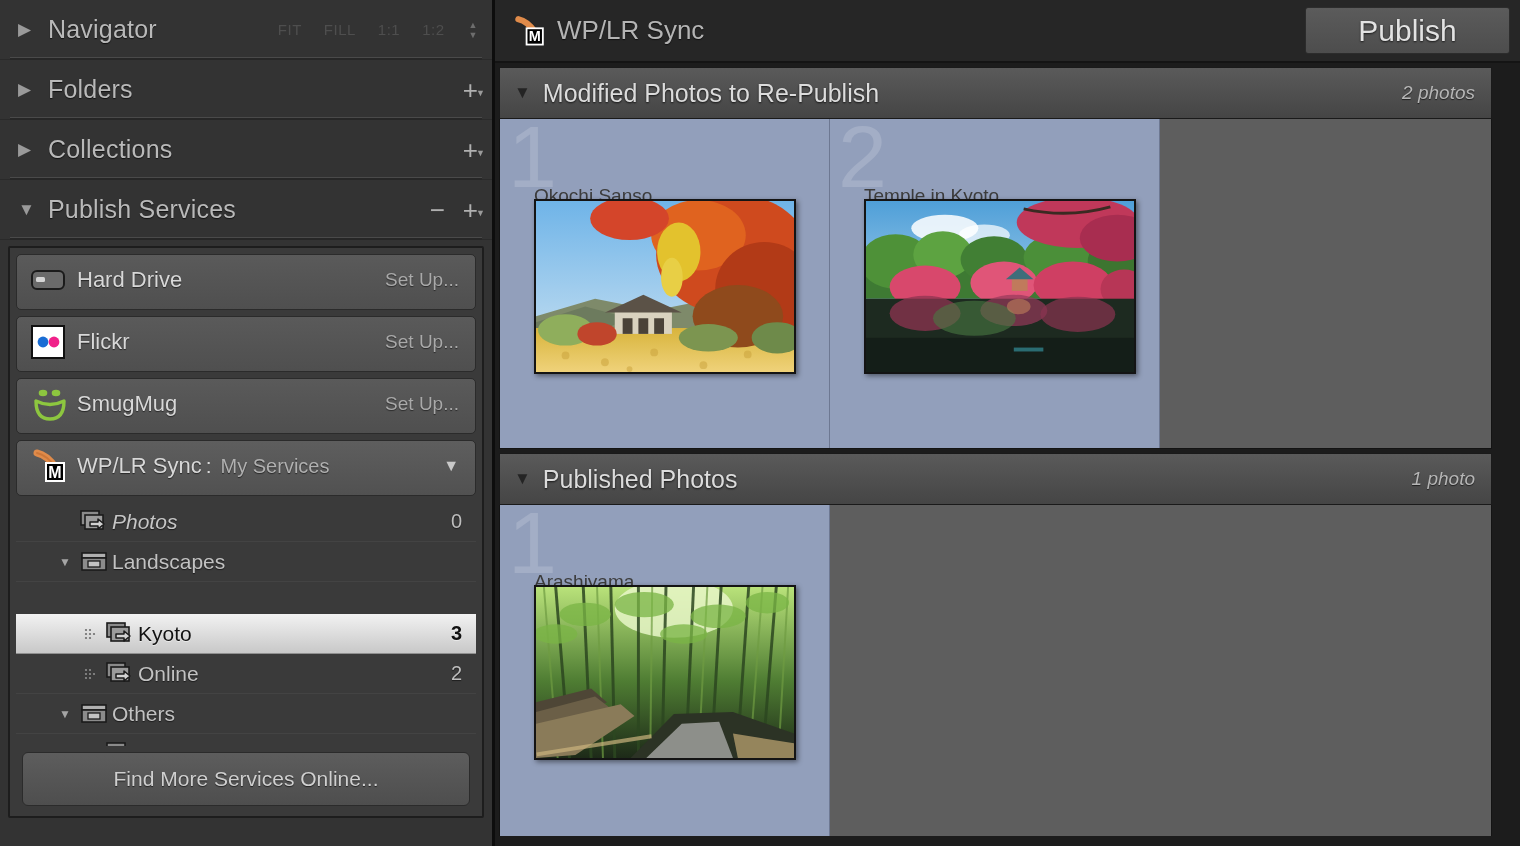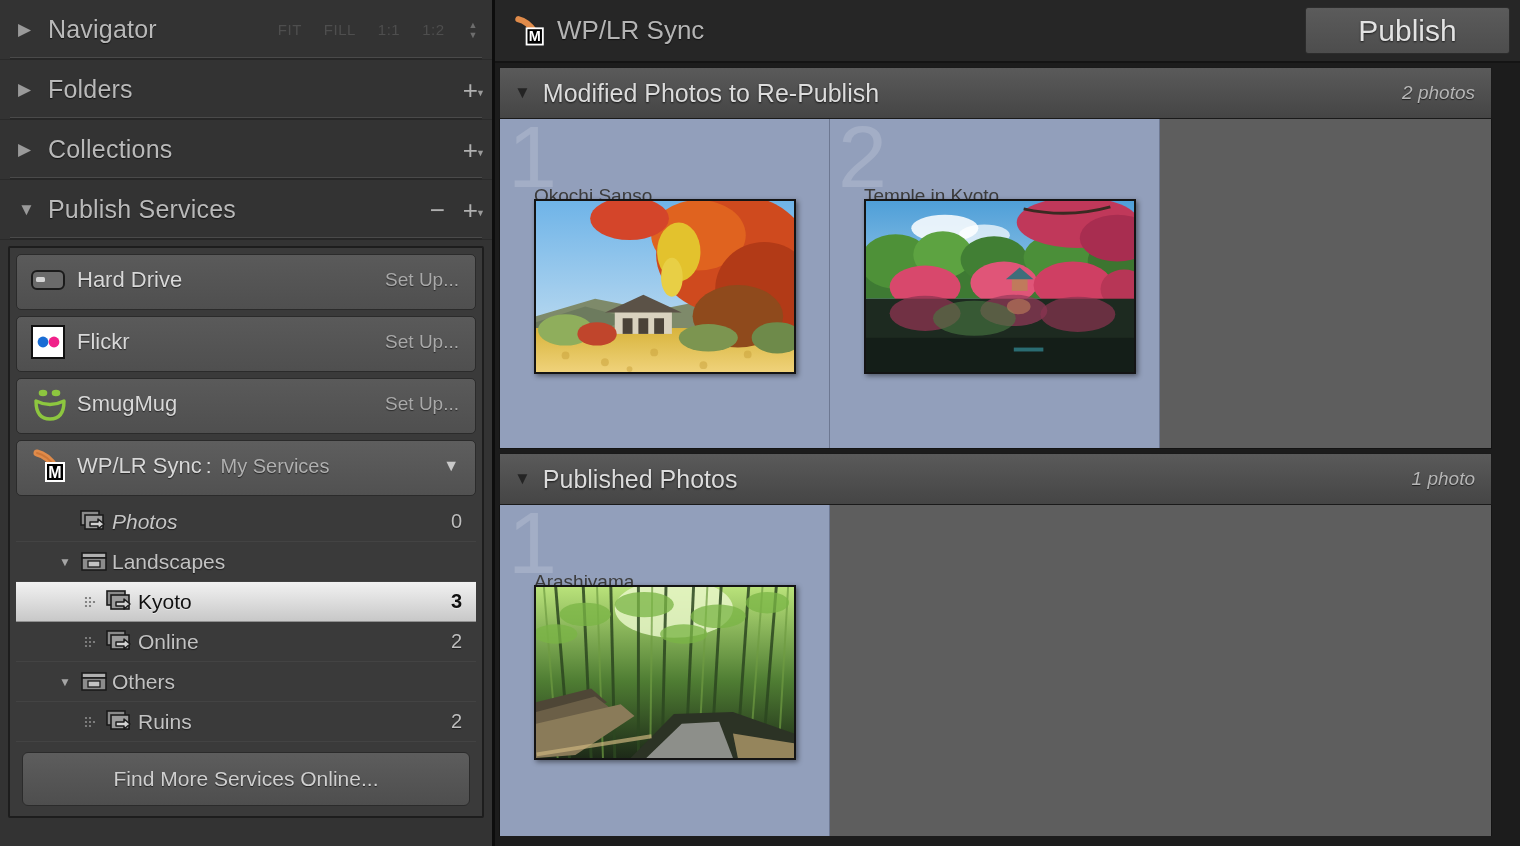--- a/index.html
+++ b/index.html
@@ -81,20 +81,21 @@
   #tree { flex: 1; overflow: hidden; }
   .tree-row {
     height: 40px; display: flex; align-items: center;
     border-bottom: 1px solid #434343;
     position: relative;
     padding-right: 14px;
   }
   .tree-row.selected {
     background: linear-gradient(#f2f2f2,#c8c8c8);
     border-bottom: 1px solid #8f8f8f;
+    margin-top: 32px;
   }
   .tree-twisty { width: 26px; flex: 0 0 26px; text-align: center; color: #a5a5a5; font-size: 12px; }
   .tree-handle { width: 26px; flex: 0 0 26px; display: flex; align-items: center; justify-content: center; }
   .tree-ico { width: 34px; flex: 0 0 34px; display: flex; align-items: center; justify-content: center; }
   .tree-label { font-size: 21px; color: #c2c2c2; text-shadow: 0 1px 1px rgba(0,0,0,.55); text-align: center; }
   .tree-label.italic { font-style: italic; color: #c6c6c6; }
   .tree-row.selected .tree-label { color: #111; text-shadow: 0 1px 0 rgba(255,255,255,.5); font-weight: 400; }
   .tree-count { margin-left: auto; font-size: 20px; color: #bdbdbd; text-shadow: 0 1px 1px rgba(0,0,0,.5); }
   .tree-row.selected .tree-count { color: #111; font-weight: bold; text-shadow: 0 1px 0 rgba(255,255,255,.5); }
   .ind-1 { padding-left: 62px; }

